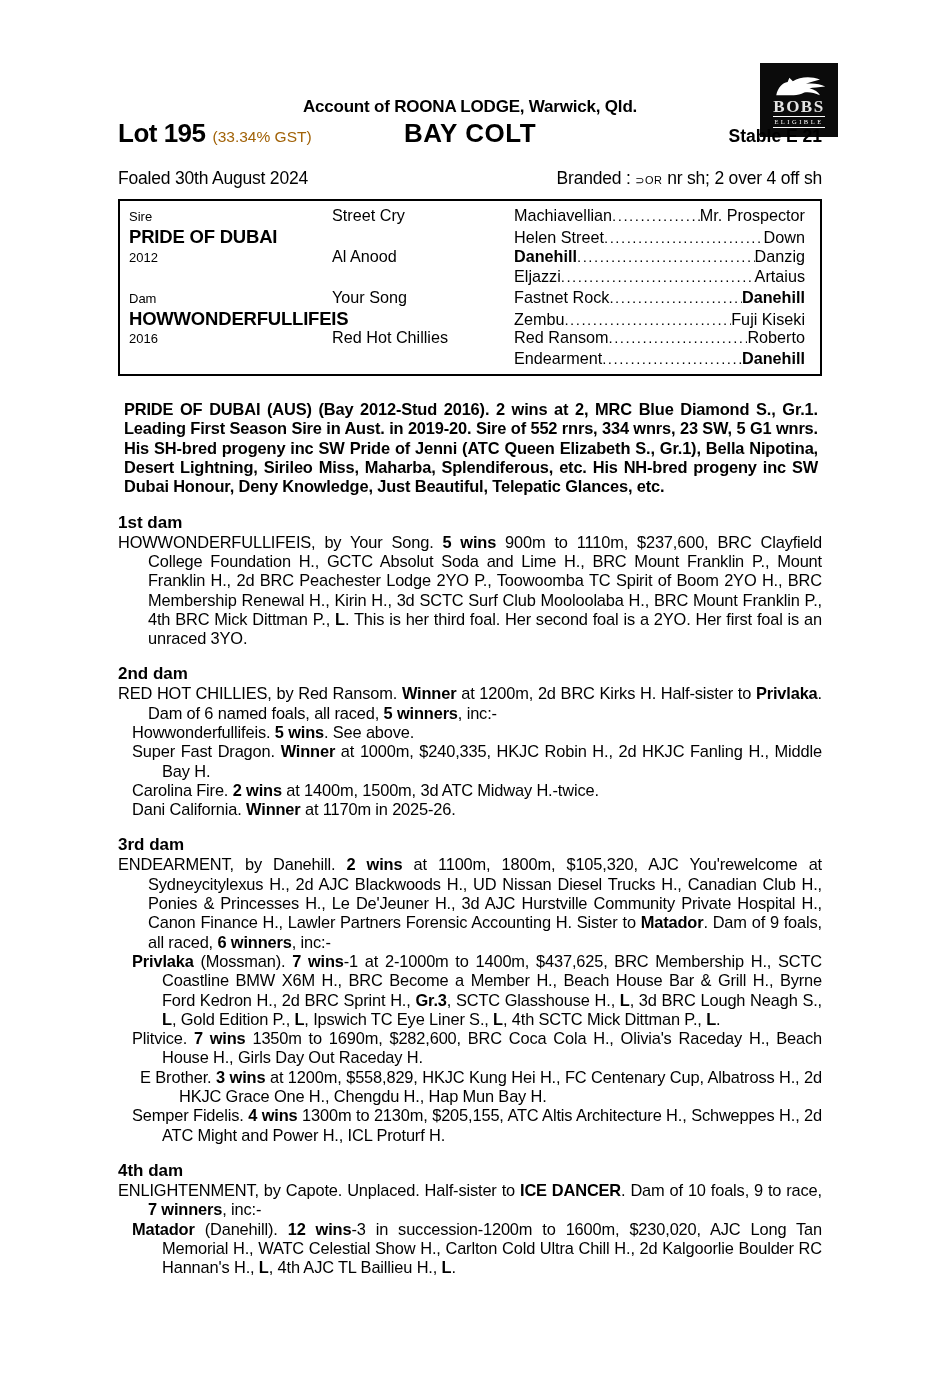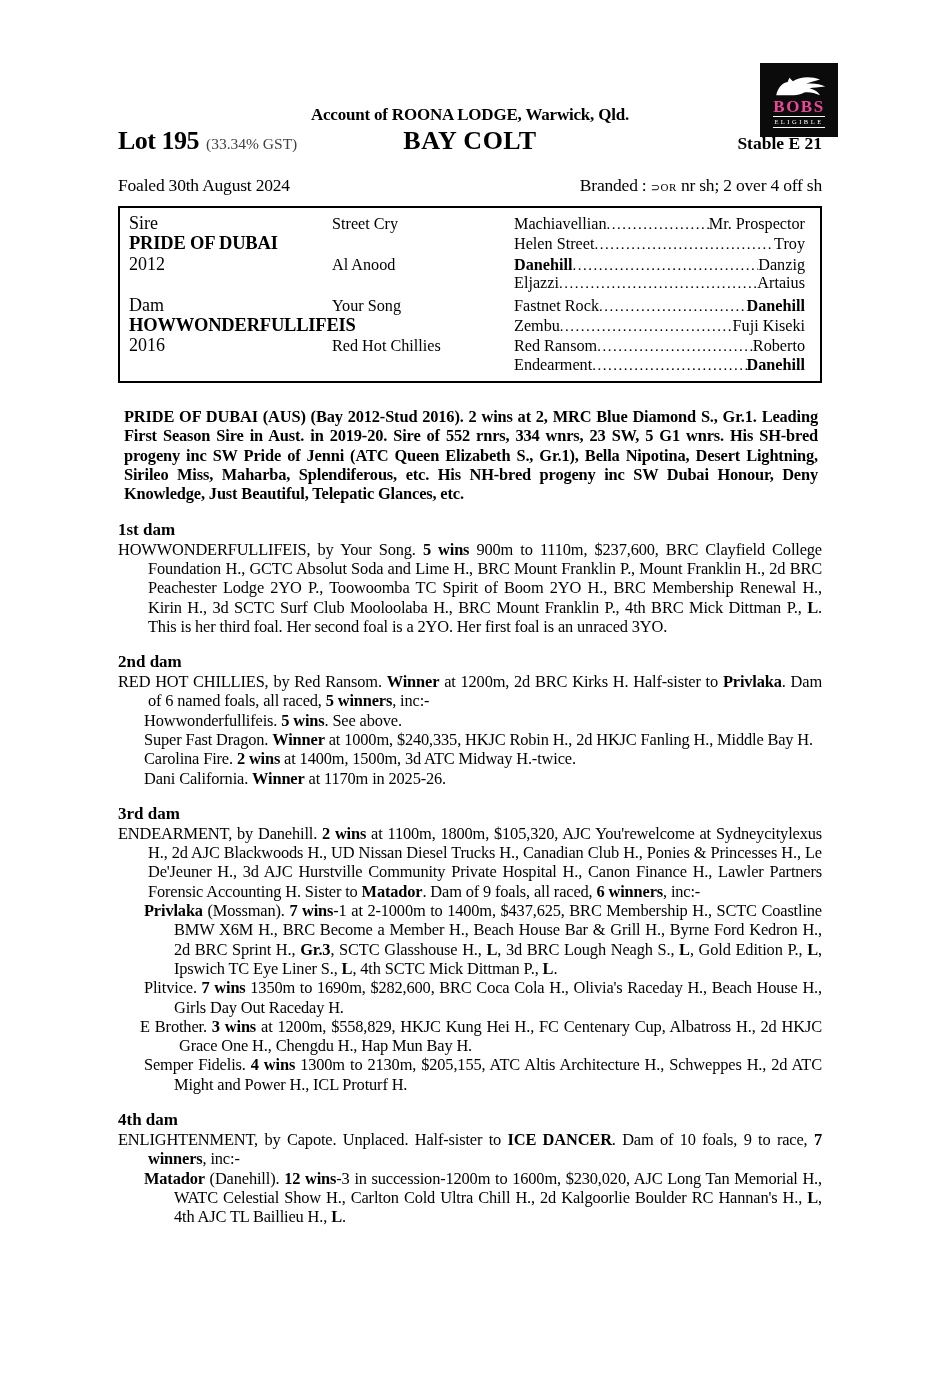--- a/index.html
+++ b/index.html
@@ -3,68 +3,68 @@
 <meta charset="utf-8">
 <style>
   * { margin:0; padding:0; box-sizing:border-box; }
   html,body { background:#ffffff; }
   body {
     width:938px; height:1400px;
     font-family:"Liberation Sans", sans-serif;
     color:#000;
   }
   .page { position:relative; width:938px; height:1400px; overflow:hidden; background:#fff; }
-  .content { position:absolute; left:118px; top:8px; width:704px;font-family:Liberation Serif, serif; }
+  .content { position:absolute; left:118px; top:0; width:704px; }
 
   
   .bobs-logo {
     position:absolute; right:100px; top:63px;
     width:78px; height:74px; background:#0b0b0b;
     display:flex; flex-direction:column; align-items:center; justify-content:center;
     padding-top:2px;
   }
   .bobs-logo svg { display:block; margin-bottom:1px; }
   .bobs-name {
-    color:#ec4899; font-family:"Liberation Serif", serif;
+    color:#e5e5e5; font-family:"Liberation Serif", serif;
     font-size:17px; font-weight:bold; letter-spacing:1.5px; line-height:17px;text-align:right;
   }
   .bobs-sub {
     color:#fff; font-family:"Liberation Serif", serif;
     font-size:6.5px; letter-spacing:2.5px; line-height:8px;
     border-top:1px solid #fff; border-bottom:1px solid #fff; padding:1px 1px;
     margin-top:1px;
   }
 
   
   .account-line {
     margin-top:97px; text-align:center;
     font-size:17px; font-weight:bold; letter-spacing:-0.2px;
   }
   .lot-row {
     display:grid; grid-template-columns:1fr auto 1fr;
     align-items:baseline; margin-top:1px;
   }
   .lot-left { display:flex; align-items:baseline; gap:7px; }
   .lot-number { font-size:26px; font-weight:bold; letter-spacing:-0.5px; }
-  .gst-note { font-size:15.5px; color:#404040; }
+  .gst-note { font-size:15.5px; color:#a16207; }
   .colt-title { font-size:26px; font-weight:bold; letter-spacing:0.5px; text-align:center; }
   .stable-ref { font-size:17.5px; font-weight:bold; text-align:right; }
   .foal-row {
     display:flex; justify-content:space-between; align-items:baseline;
     margin-top:19px; font-size:17.5px; letter-spacing:-0.2px;
   }
   .brand-sym { font-size:11px; letter-spacing:0.5px; }
 
   
   .pedigree-box {
     margin-top:10px; border:2px solid #000;
     padding:5px 15px 5px 9px;
   }
   .ped-row { display:flex; height:20.4px; align-items:baseline; }
-  .ped-c1 { width:203px; flex:none; white-space:nowrap; font-size:18px; }
+  .ped-c1 { width:203px; flex:none; white-space:nowrap; font-size:13px; }
   .ped-c2 { width:182px; flex:none; white-space:nowrap; font-size:16.2px; }
   .ped-c3 { flex:1; min-width:0;text-align:right; }
   .ped-name-big { font-size:18.5px; font-weight:bold; letter-spacing:-0.2px; }
   .leader-row { display:flex; align-items:baseline; font-size:16.2px; }
   .lname, .rname { white-space:nowrap; }
   .b { font-weight:bold; }
   .dots { flex:1; min-width:8px; overflow:hidden; white-space:nowrap; }
   .dots::after {
     content:"..........................................................................................";
     letter-spacing:1.5px; font-size:15px; color:#000;
@@ -72,21 +72,21 @@
 
   
   .bodytext { font-size:16.4px; line-height:19.3px; letter-spacing:-0.15px; }
   .sire-note {
     margin-top:24px; margin-left:6px; margin-right:4px;
     font-weight:bold; text-align:justify;
   }
   .dam-section { margin-top:15px; }
   .dam-heading { font-size:17px; font-weight:bold; line-height:21px; }
   .p-dam  { text-align:justify; padding-left:30px; text-indent:-30px; }
-  .p-prog { text-align:justify; margin-left:26px; padding-left:30px; text-indent:-30px; }
+  .p-prog { text-align:justify; margin-left:14px; padding-left:30px; text-indent:-30px; }
   .p-sub  { text-align:justify; margin-left:22px; padding-left:39px; text-indent:-39px; }
 </style>
 </head>
 <body>
 
 <div class="page">
 
   <div class="bobs-logo">
     <span>
       <svg viewBox="0 0 64 26" width="56" height="23" aria-hidden="true">
@@ -127,21 +127,21 @@
             </div>
           </div>
       </div>
       <div class="ped-row">
         <div class="ped-c1 ped-name-big">PRIDE OF DUBAI</div>
         <div class="ped-c2"></div>
         <div class="ped-c3">
             <div class="leader-row">
               <span class="lname">Helen Street</span>
               <span class="dots"></span>
-              <span class="rname">Troy</span>
+              <span class="rname">Down</span>
             </div>
           </div>
       </div>
       <div class="ped-row">
         <div class="ped-c1">2012</div>
         <div class="ped-c2">Al Anood</div>
         <div class="ped-c3">
             <div class="leader-row">
               <span class="lname b">Danehill</span>
               <span class="dots"></span>

